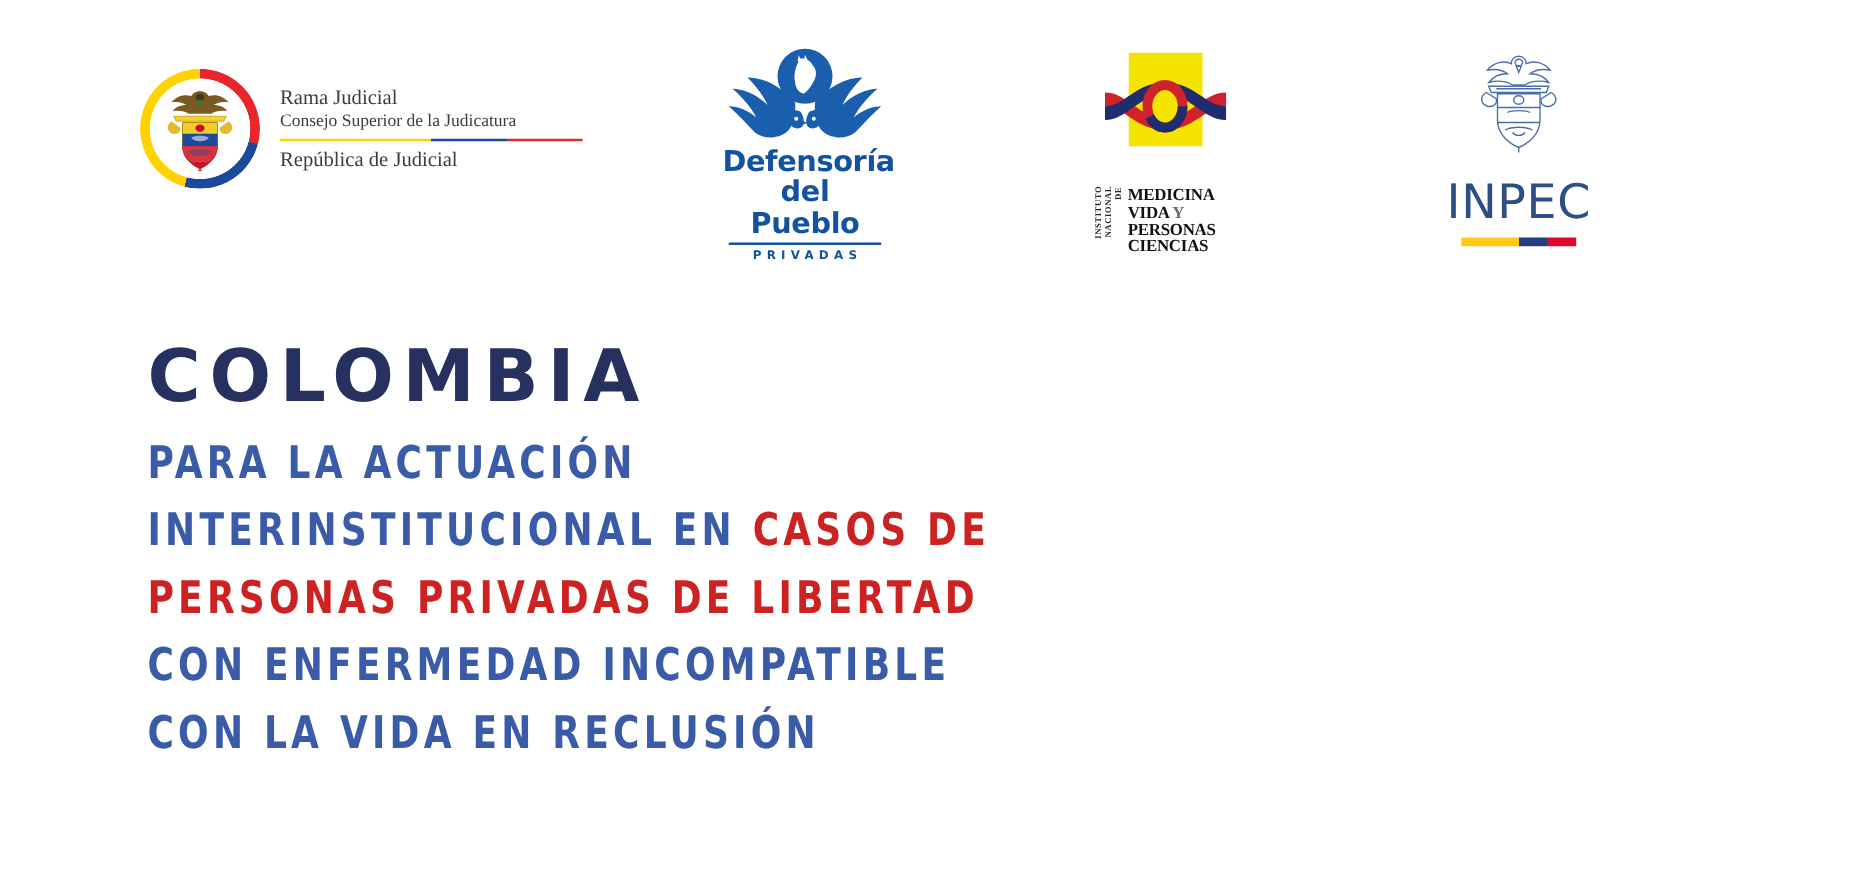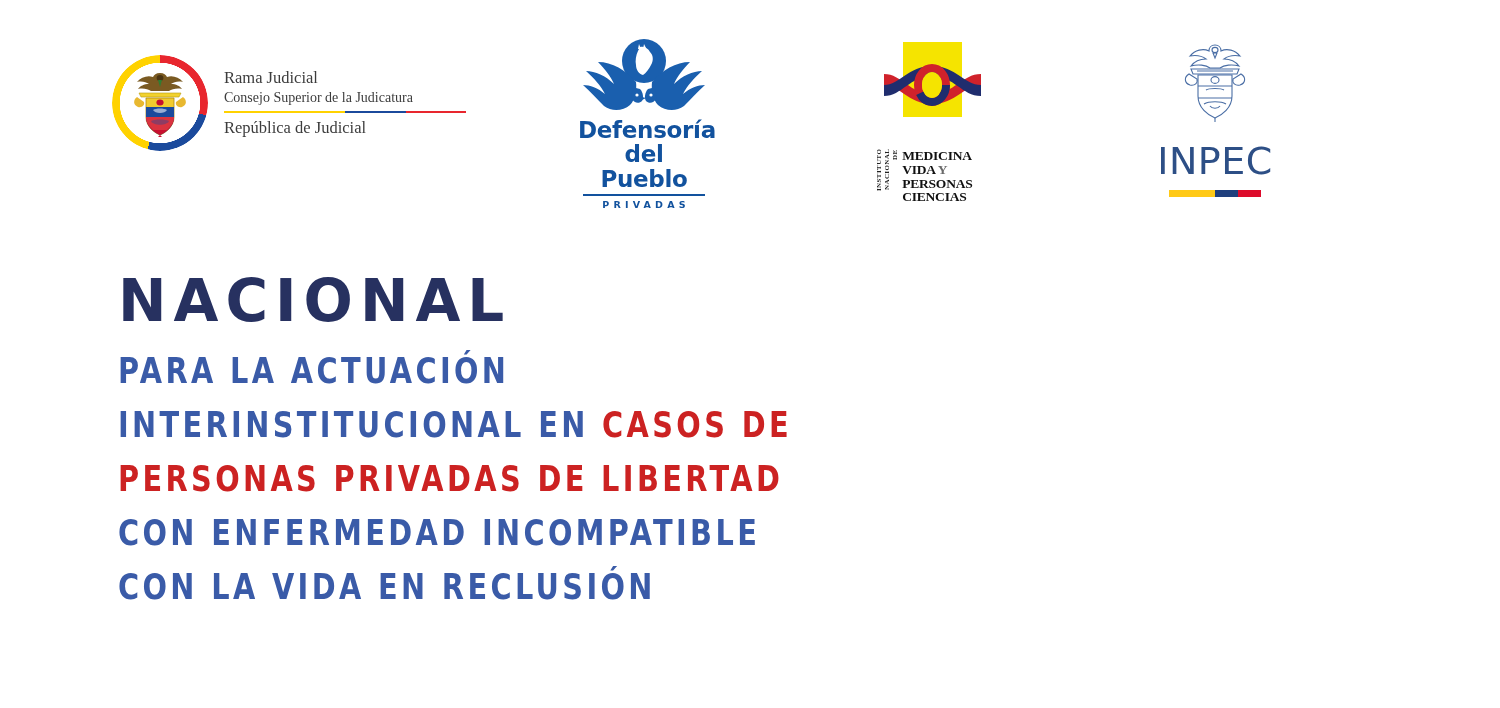--- a/index.html
+++ b/index.html
@@ -281,21 +281,21 @@
         <path d="M36 76 L36 80"></path>
       </g>
     </svg>
     <div class="inpec-word">INPEC</div>
     <div class="inpec-rule"></div>
   </div>
 
 </div>
 
 <div class="title-block">
-  <div class="protocolo">NACIONAL</div>
+  <div class="protocolo">COLOMBIA</div>
   <div class="subtitle">
     <div class="sub-line"><span>PARA LA ACTUACIÓN</span></div>
     <div class="sub-line"><span>INTERINSTITUCIONAL EN </span><span class="red">CASOS DE</span></div>
     <div class="sub-line"><span class="red">PERSONAS PRIVADAS DE LIBERTAD</span></div>
     <div class="sub-line"><span>CON ENFERMEDAD INCOMPATIBLE</span></div>
     <div class="sub-line"><span>CON LA VIDA EN RECLUSIÓN</span></div>
   </div>
 </div>
 
 </body></html>

